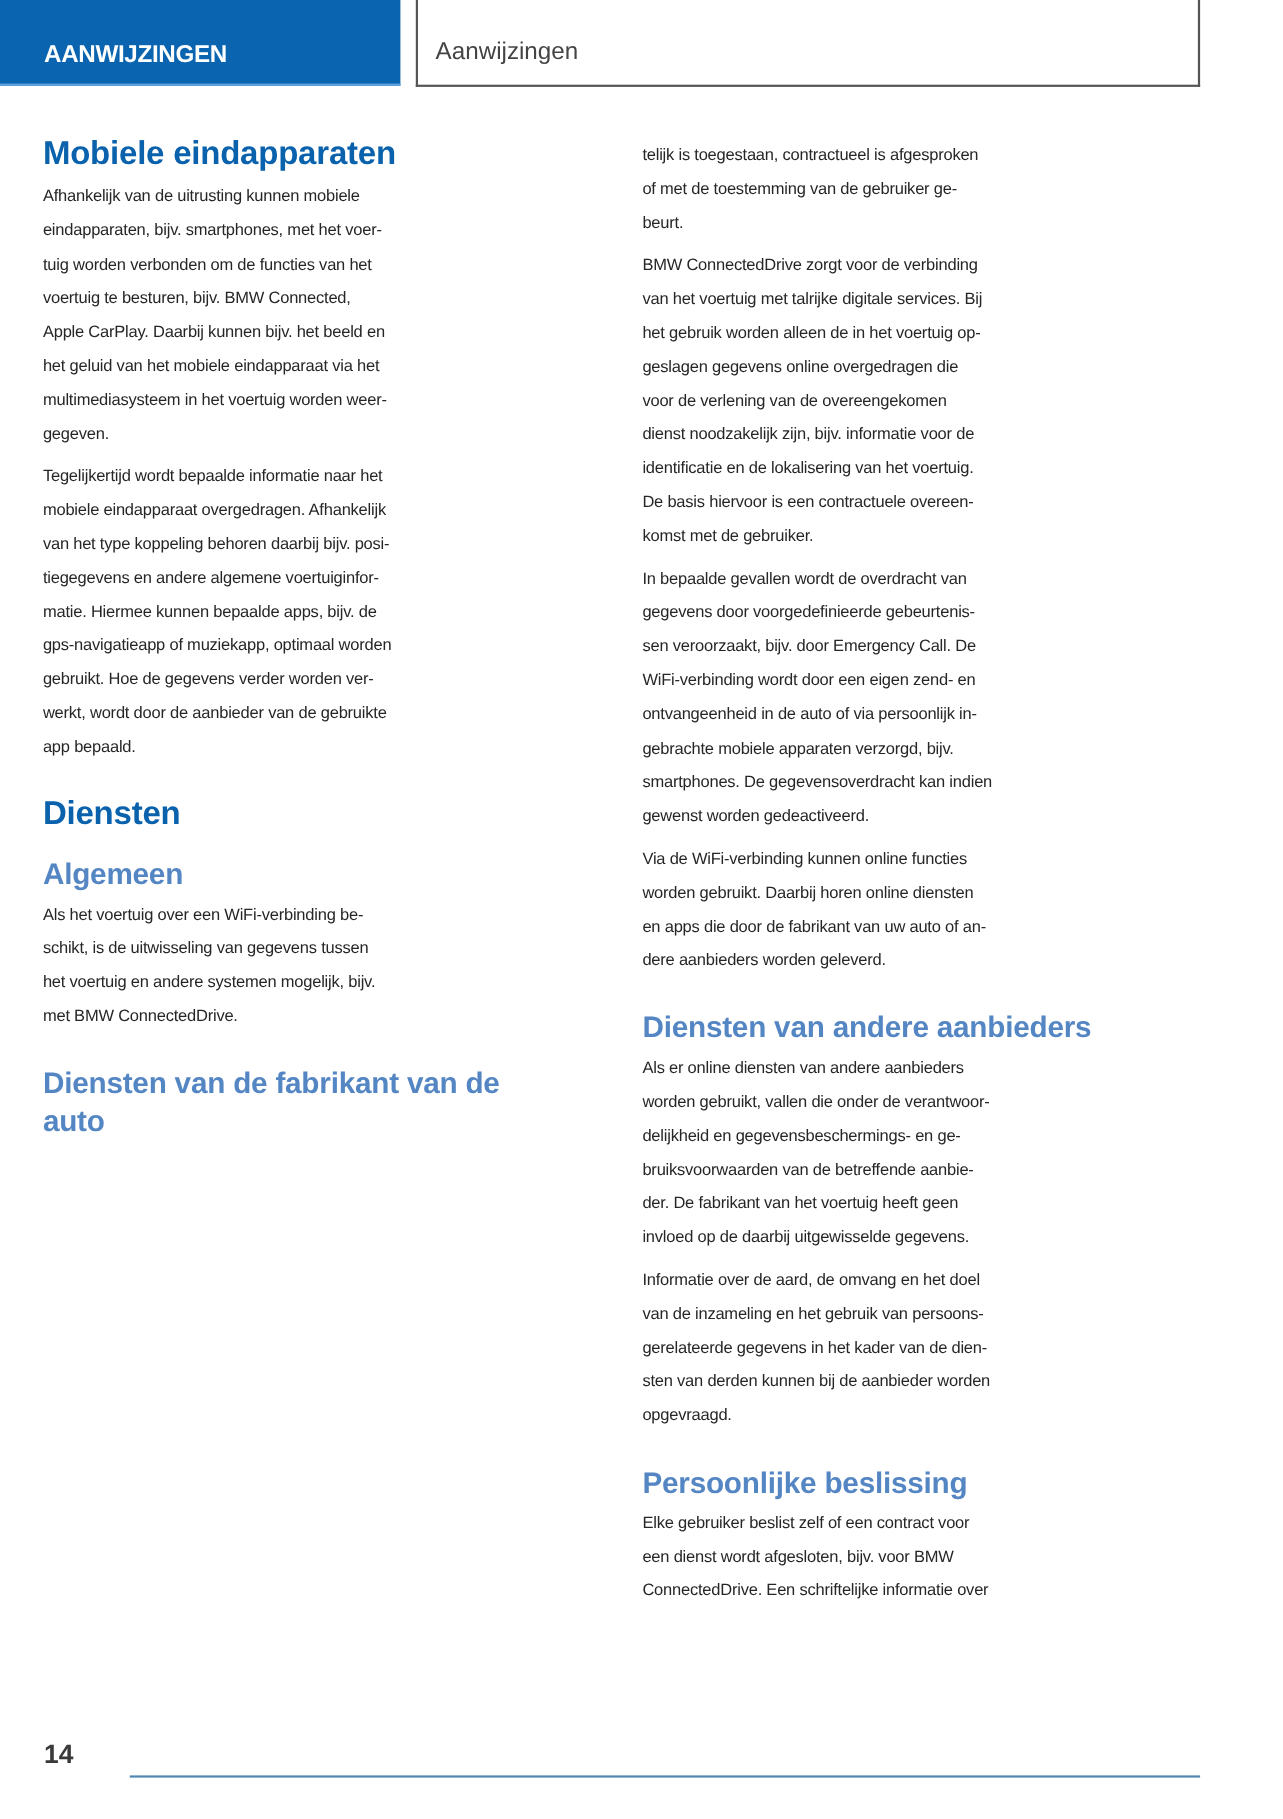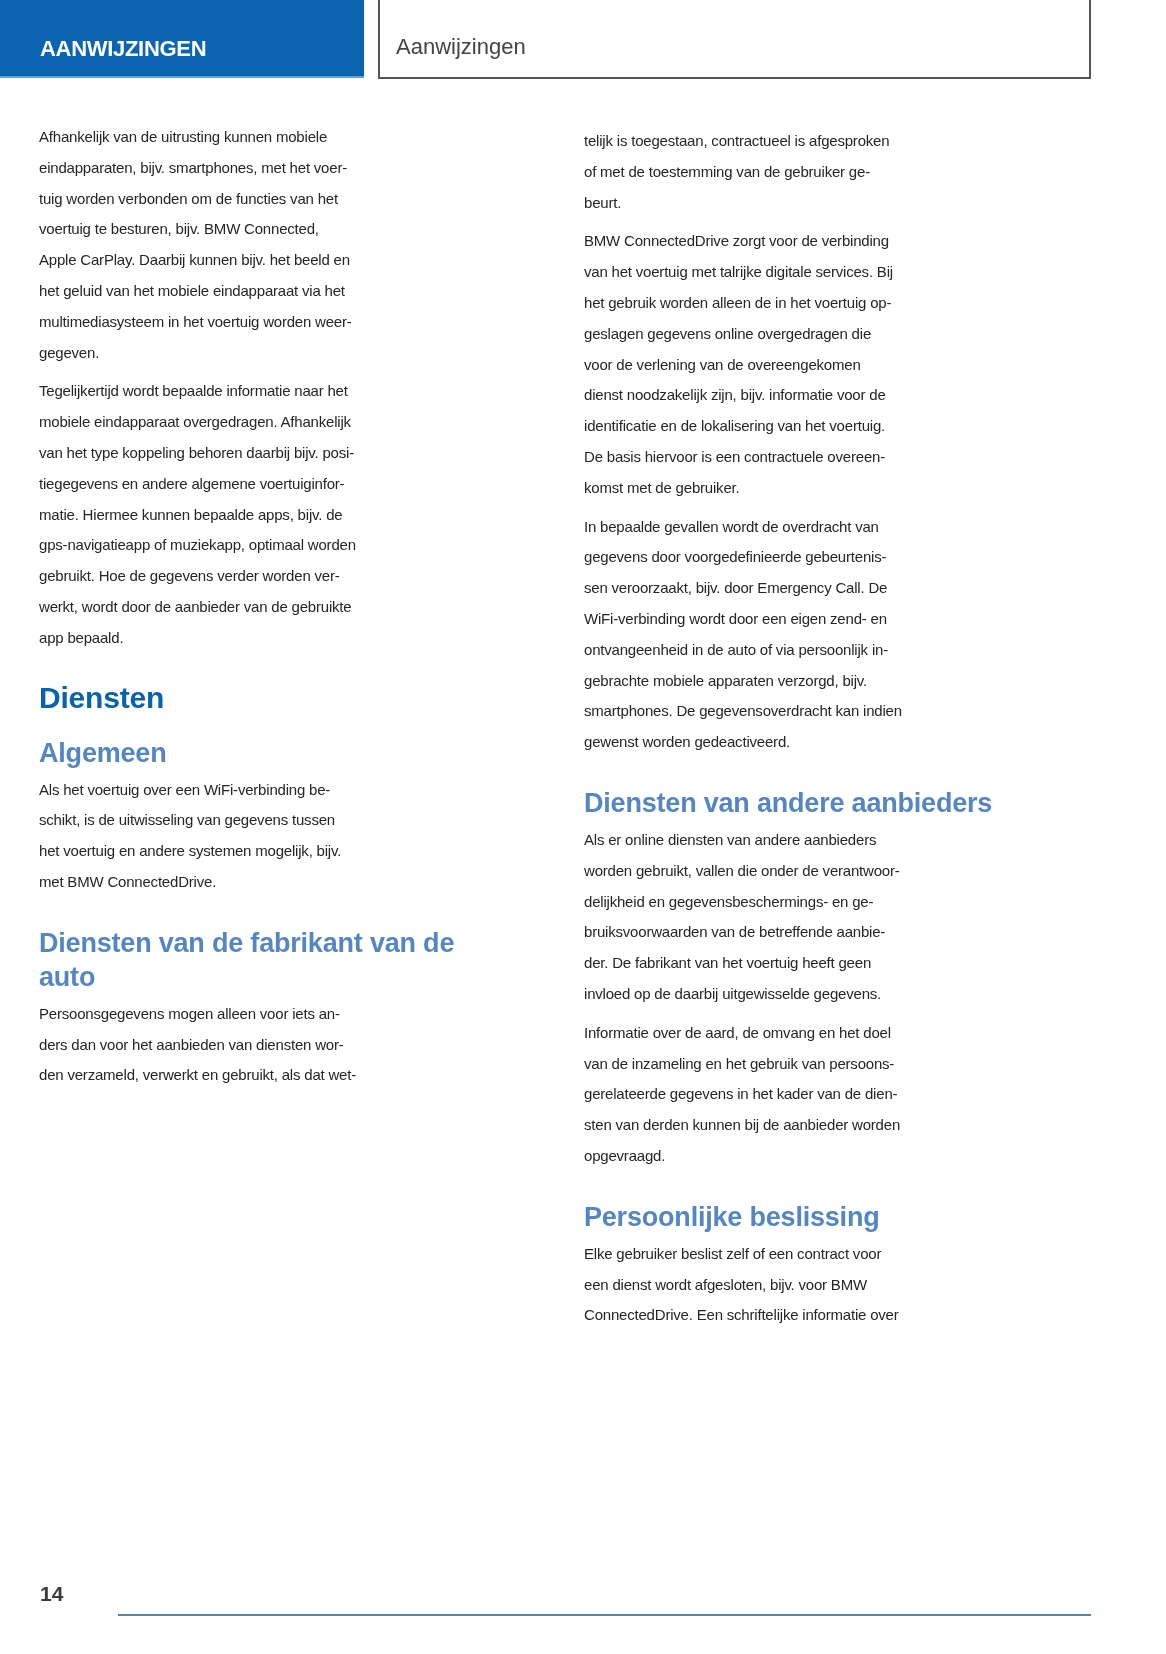--- a/index.html
+++ b/index.html
@@ -15,34 +15,35 @@
   .col { position: absolute; top: 122px; width: 510px; }
   .col.left { left: 39px; }
   .col.right { left: 584px; top: 126px; }
   .para { font-size: 15px; line-height: 30.8px; margin: 0 0 8px 0; white-space: pre-line;
           letter-spacing: -0.2px; }
   h1 { font-size: 30px; line-height: 36px; color: #0a62ad; margin: 0 0 6px 0; font-weight: bold; letter-spacing: -0.2px; }
   h1.gap { margin-top: 26px; }
   h2 { font-size: 27px; line-height: 34px; color: #5586c4; margin: 0 0 5px 0; font-weight: bold; letter-spacing: -0.2px; white-space: pre-line; }
   h2.gap { margin-top: 28px; }
   h2.gap-s { margin-top: 20px; }
-  .page-num { position: absolute; left: 40px; top: 1582px; font-size: 21px; font-weight: bold; color: #3a3a3a; }
+  .page-num { position: absolute; left: 40px; top: 1582px; font-size: 24px; font-weight: bold; color: #3a3a3a; }
   .foot-line { position: absolute; left: 118px; top: 1614px; width: 973px; height: 2px; background: #4f86b4; }
 </style>
 </head>
 <body>
 
 <div class="hdr-tab">
   <span>AANWIJZINGEN</span>
 </div>
 <div class="hdr-box">
   <span>Aanwijzingen</span>
 </div>
 
 <div class="col left">
+  <h1>Mobiele eindapparaten</h1>
   <p class="para">Afhankelijk van de uitrusting kunnen mobiele
 eindapparaten, bijv. smartphones, met het voer-
 tuig worden verbonden om de functies van het
 voertuig te besturen, bijv. BMW Connected,
 Apple CarPlay. Daarbij kunnen bijv. het beeld en
 het geluid van het mobiele eindapparaat via het
 multimediasysteem in het voertuig worden weer-
 gegeven.</p>
   <p class="para">Tegelijkertijd wordt bepaalde informatie naar het
 mobiele eindapparaat overgedragen. Afhankelijk
@@ -56,23 +57,20 @@
 
   <h1 class="gap">Diensten</h1>
   <h2 class="gap-s">Algemeen</h2>
   <p class="para">Als het voertuig over een WiFi-verbinding be-
 schikt, is de uitwisseling van gegevens tussen
 het voertuig en andere systemen mogelijk, bijv.
 met BMW ConnectedDrive.</p>
 
   <h2 class="gap">Diensten van de fabrikant van de
 auto</h2>
-  <p class="para">Persoonsgegevens mogen alleen voor iets an-
-ders dan voor het aanbieden van diensten wor-
-den verzameld, verwerkt en gebruikt, als dat wet-</p>
 </div>
 
 <div class="col right">
   <p class="para">telijk is toegestaan, contractueel is afgesproken
 of met de toestemming van de gebruiker ge-
 beurt.</p>
 
   <p class="para">BMW ConnectedDrive zorgt voor de verbinding
 van het voertuig met talrijke digitale services. Bij
 het gebruik worden alleen de in het voertuig op-
@@ -83,20 +81,24 @@
 De basis hiervoor is een contractuele overeen-
 komst met de gebruiker.</p>
   <p class="para">In bepaalde gevallen wordt de overdracht van
 gegevens door voorgedefinieerde gebeurtenis-
 sen veroorzaakt, bijv. door Emergency Call. De
 WiFi-verbinding wordt door een eigen zend- en
 ontvangeenheid in de auto of via persoonlijk in-
 gebrachte mobiele apparaten verzorgd, bijv.
 smartphones. De gegevensoverdracht kan indien
 gewenst worden gedeactiveerd.</p>
+  <p class="para">Via de WiFi-verbinding kunnen online functies
+worden gebruikt. Daarbij horen online diensten
+en apps die door de fabrikant van uw auto of an-
+dere aanbieders worden geleverd.</p>
 
   <h2 class="gap">Diensten van andere aanbieders</h2>
   <p class="para">Als er online diensten van andere aanbieders
 worden gebruikt, vallen die onder de verantwoor-
 delijkheid en gegevensbeschermings- en ge-
 bruiksvoorwaarden van de betreffende aanbie-
 der. De fabrikant van het voertuig heeft geen
 invloed op de daarbij uitgewisselde gegevens.</p>
   <p class="para">Informatie over de aard, de omvang en het doel
 van de inzameling en het gebruik van persoons-

